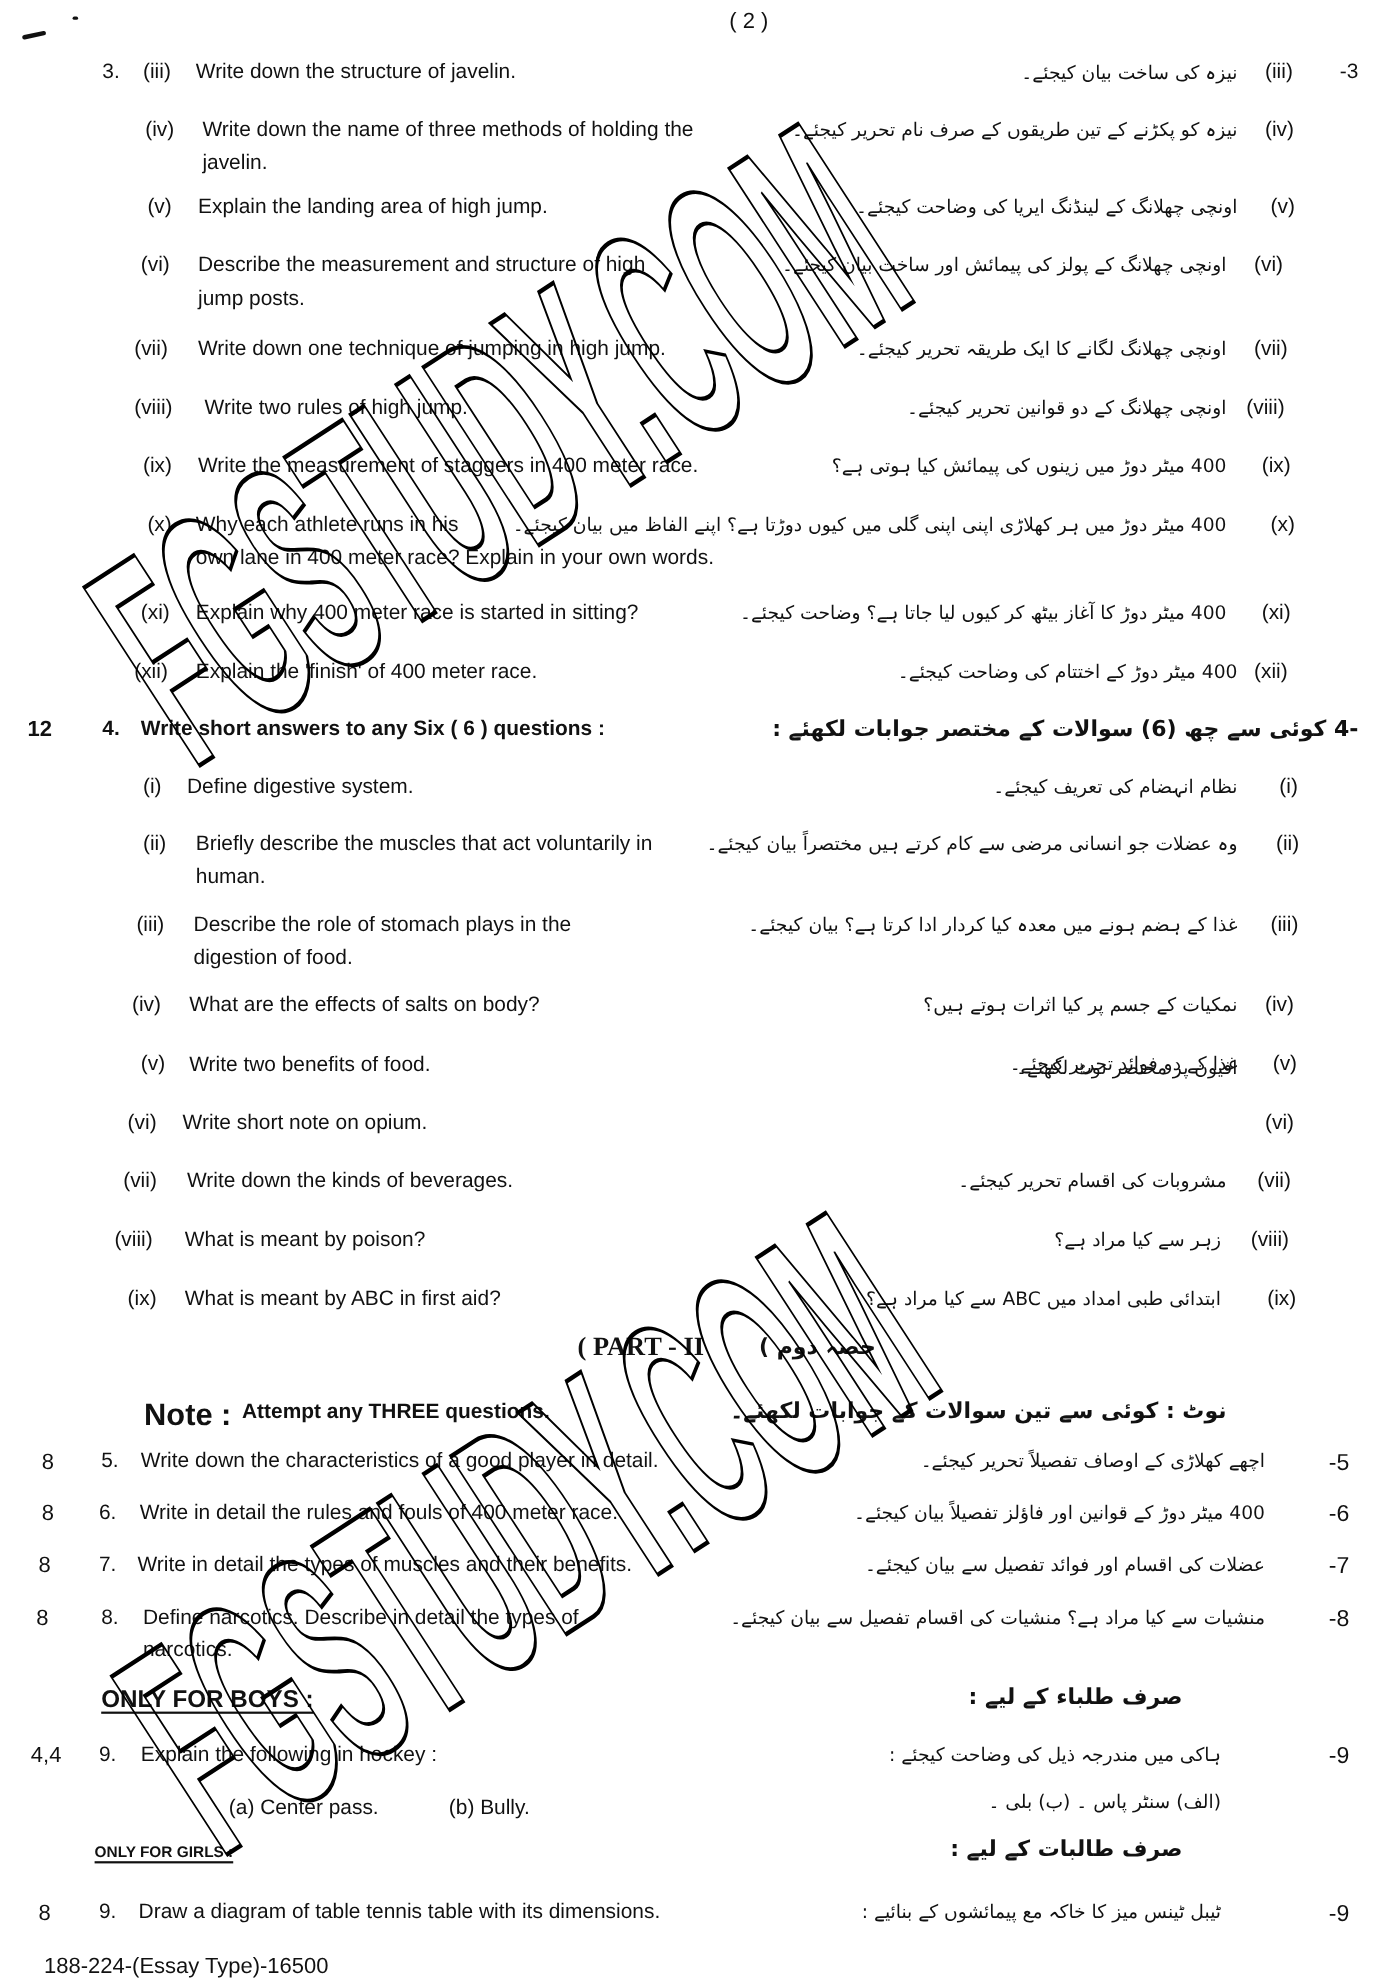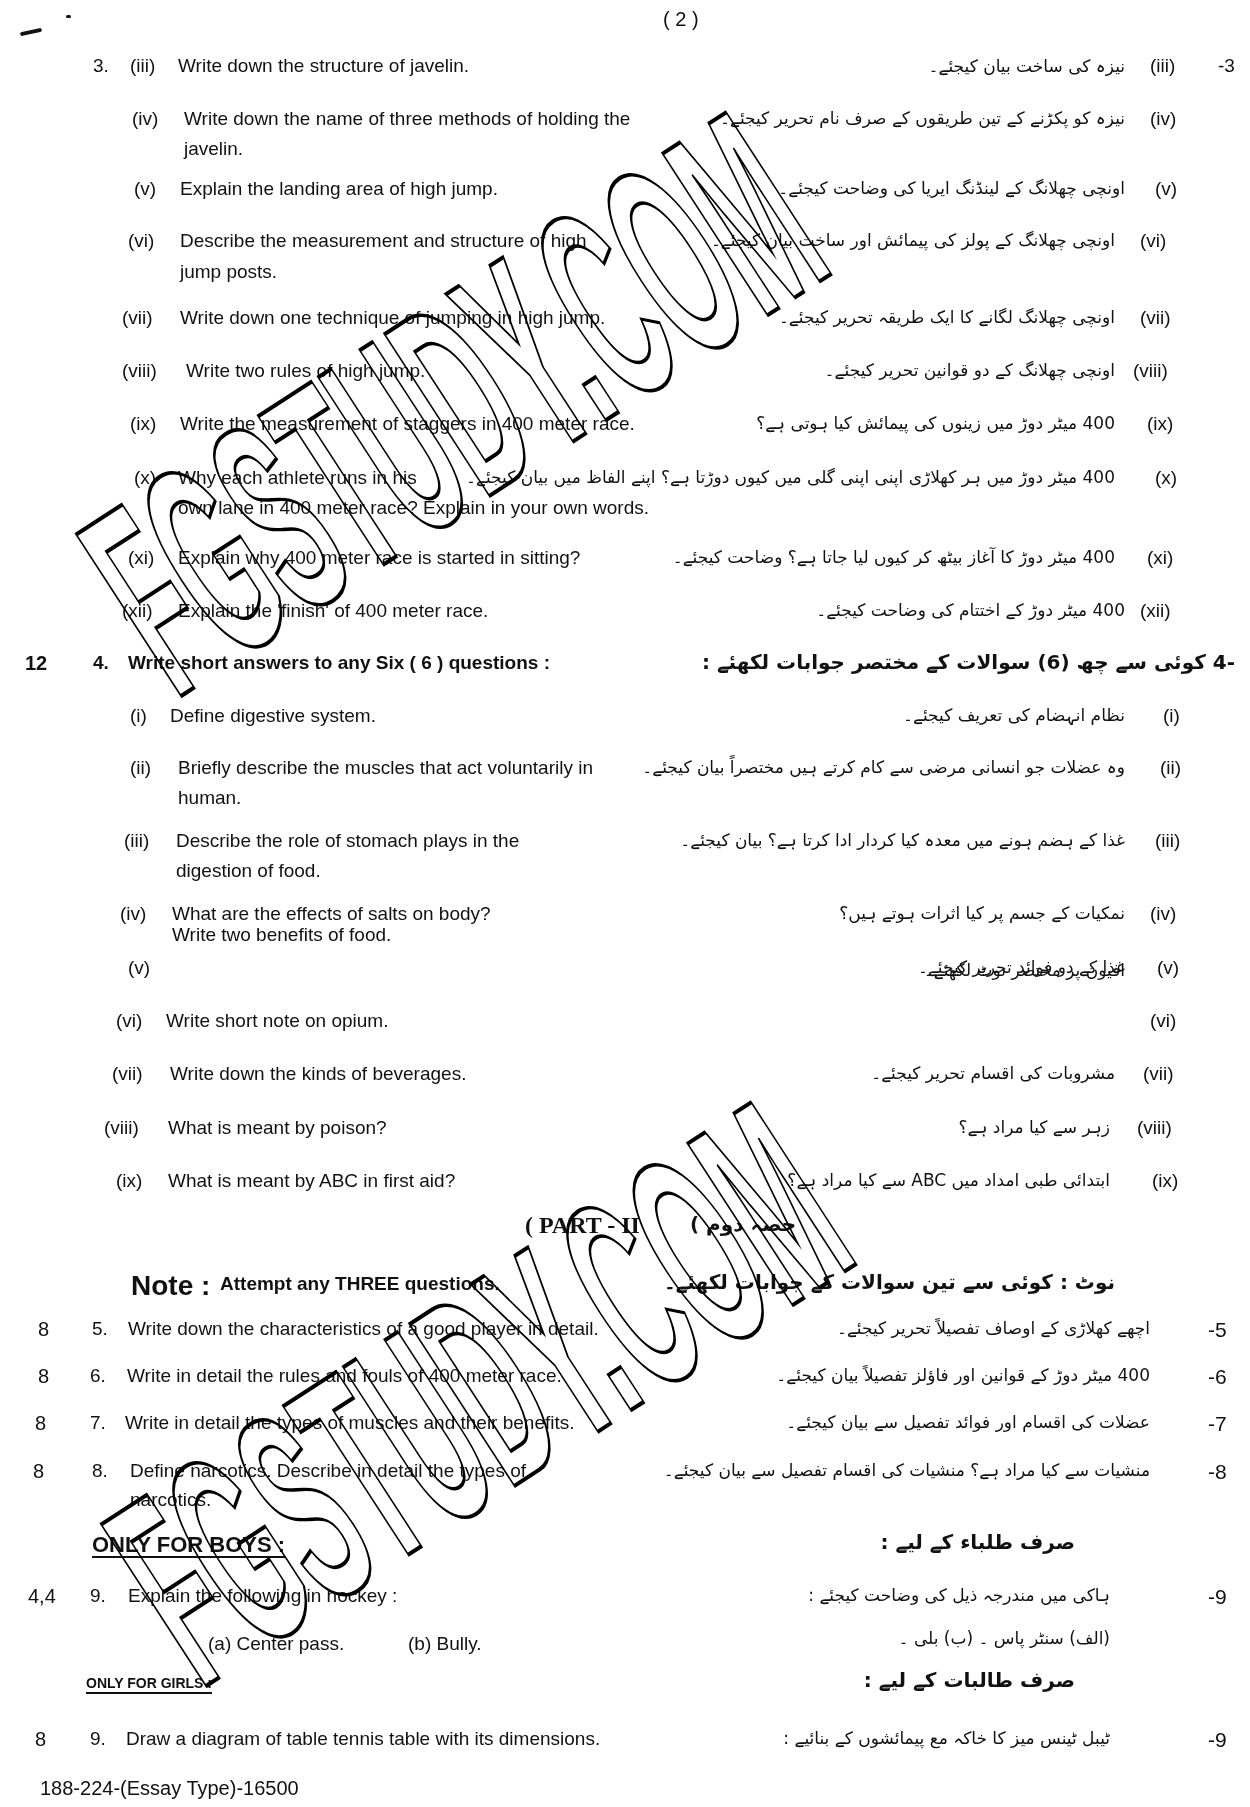--- a/index.html
+++ b/index.html
@@ -101,21 +101,21 @@
 <div class="abs en" style="left:176px;top:860px;">digestion of food.</div>
 <div class="abs en" style="left:1155px;top:830px;">(iii)</div>
 <div class="abs ur" style="right:125px;top:830px;">غذا کے ہضم ہونے میں معدہ کیا کردار ادا کرتا ہے؟ بیان کیجئے۔</div>
 
 <div class="abs en" style="left:120px;top:903px;">(iv)</div>
 <div class="abs en" style="left:172px;top:903px;">What are the effects of salts on body?</div>
 <div class="abs en" style="left:1150px;top:903px;">(iv)</div>
 <div class="abs ur" style="right:125px;top:903px;">نمکیات کے جسم پر کیا اثرات ہوتے ہیں؟</div>
 
 <div class="abs en" style="left:128px;top:957px;">(v)</div>
-<div class="abs en" style="left:172px;top:924px;">Write two benefits of food.</div>
+<div class="abs en" style="left:172px;top:958px;">Write two benefits of food.</div>
 <div class="abs en" style="left:1157px;top:957px;">(v)</div>
 <div class="abs ur" style="right:125px;top:957px;">غذا کے دو فوائد تحریر کیجئے۔</div>
 
 <div class="abs en" style="left:116px;top:1010px;">(vi)</div>
 <div class="abs en" style="left:166px;top:1010px;">Write short note on opium.</div>
 <div class="abs en" style="left:1150px;top:1010px;">(vi)</div>
 <div class="abs ur" style="right:125px;top:960px;">افیون پر مختصر نوٹ لکھئے۔</div>
 
 <div class="abs en" style="left:112px;top:1063px;">(vii)</div>
 <div class="abs en" style="left:170px;top:1063px;">Write down the kinds of beverages.</div>

